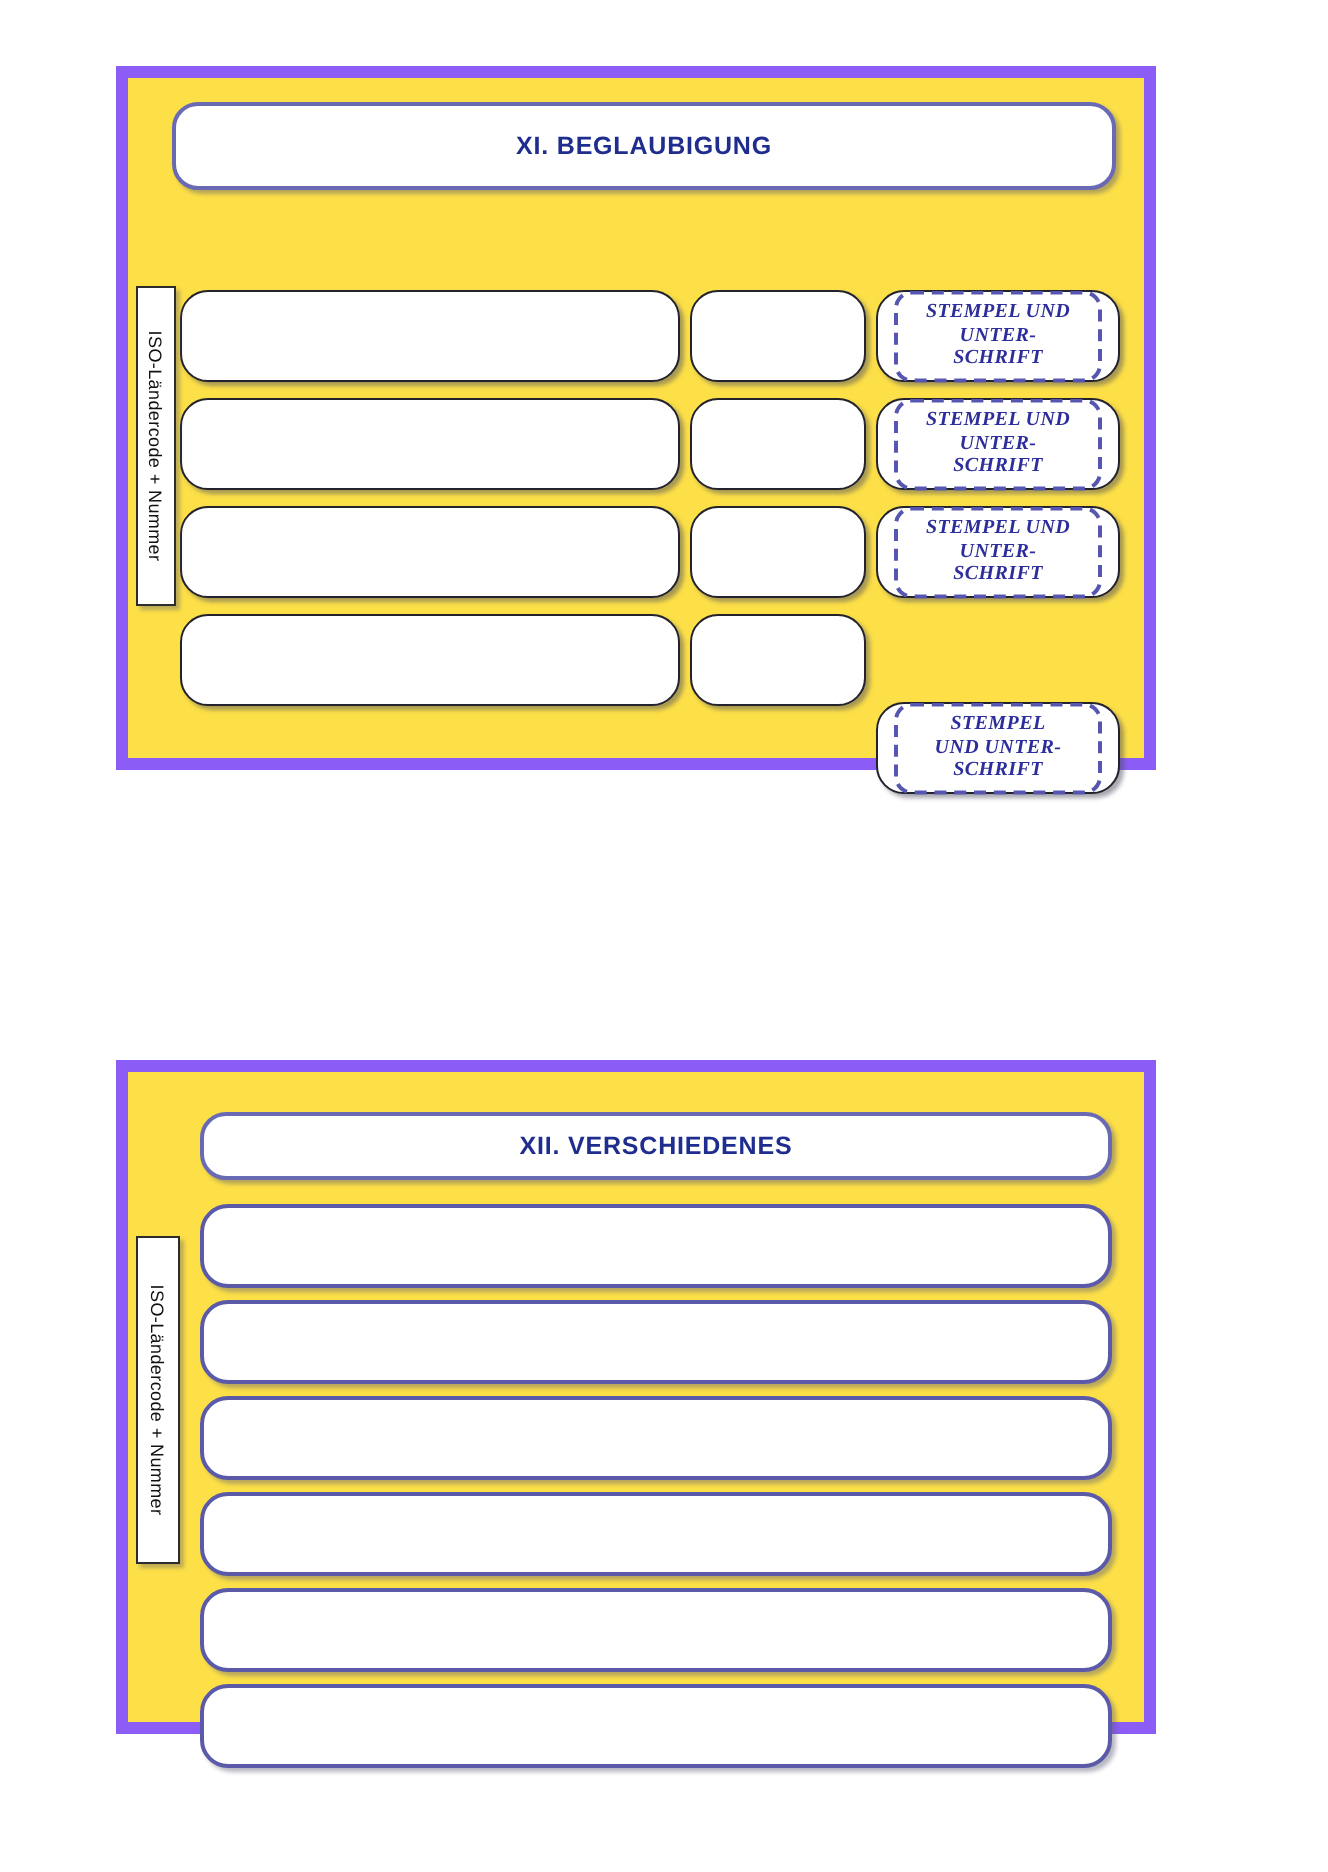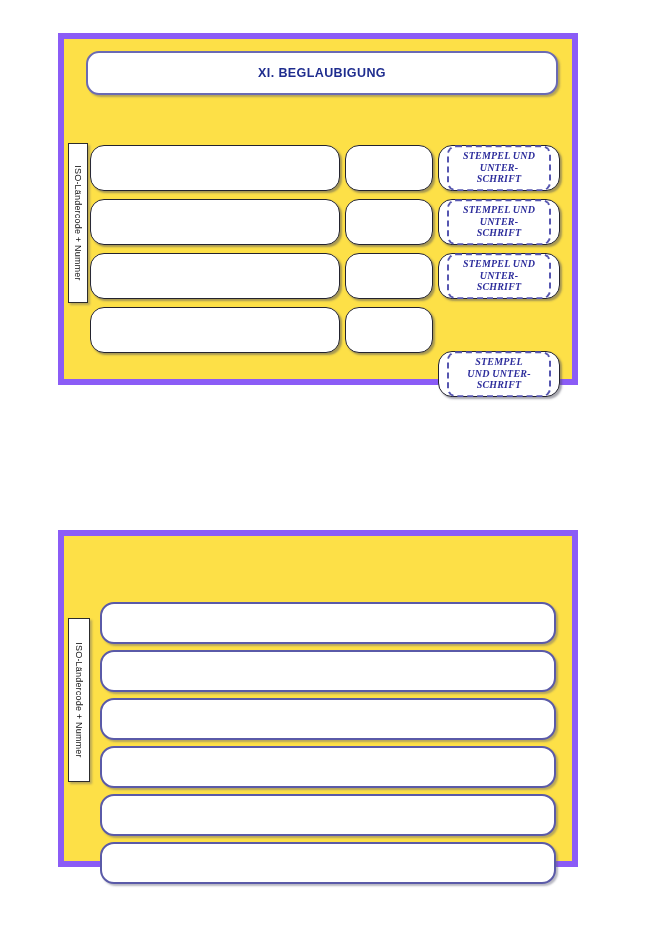--- a/index.html
+++ b/index.html
@@ -234,20 +234,23 @@
       <span class="stamp-line">STEMPEL</span>
       <span class="stamp-line">UND UNTER-</span>
       <span class="stamp-line">SCHRIFT</span>
     </div>
   </div>
 
 </div>
 
 <div class="panel" id="panel-misc">
 
+  <div class="title-bar" id="misc-title-bar">
+    <span class="title-text">XII. VERSCHIEDENES</span>
+  </div>
 
   <div class="side-tab" id="misc-side-tab">
     <span class="side-tab-text">ISO-Ländercode + Nummer</span>
   </div>
 
   <div class="field-box violet misc-row" style="top:66px; height:42px;">
     <span></span>
   </div>
   <div class="field-box violet misc-row" style="top:114px; height:42px;">
     <span></span>

